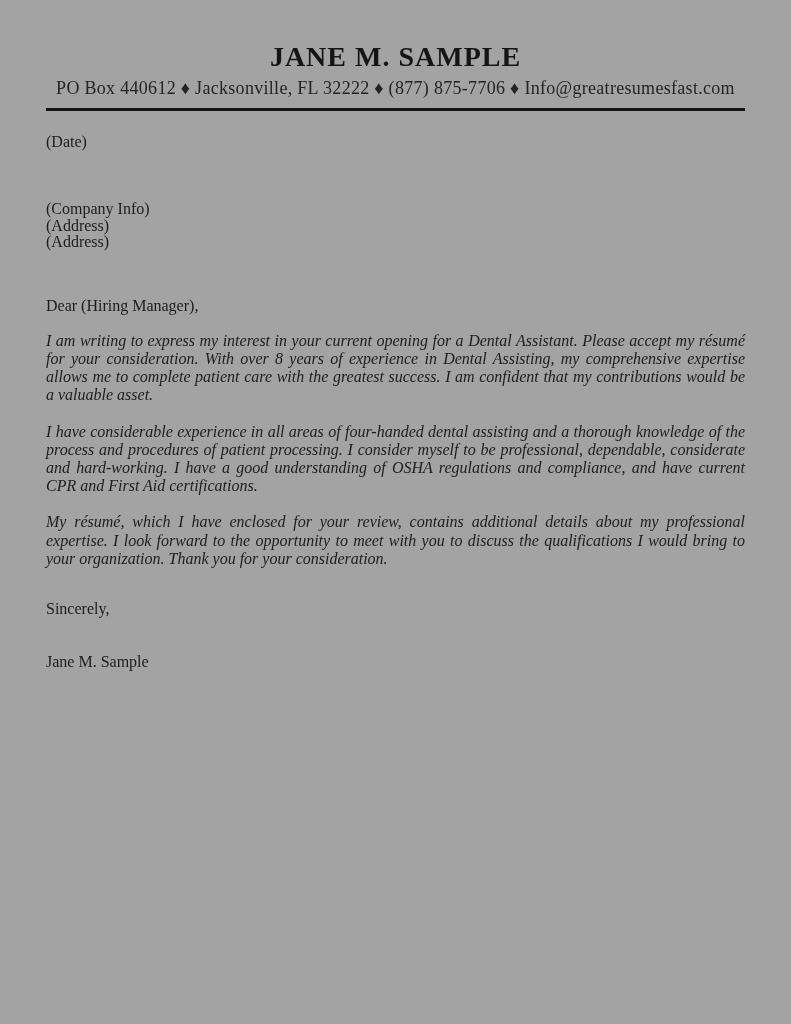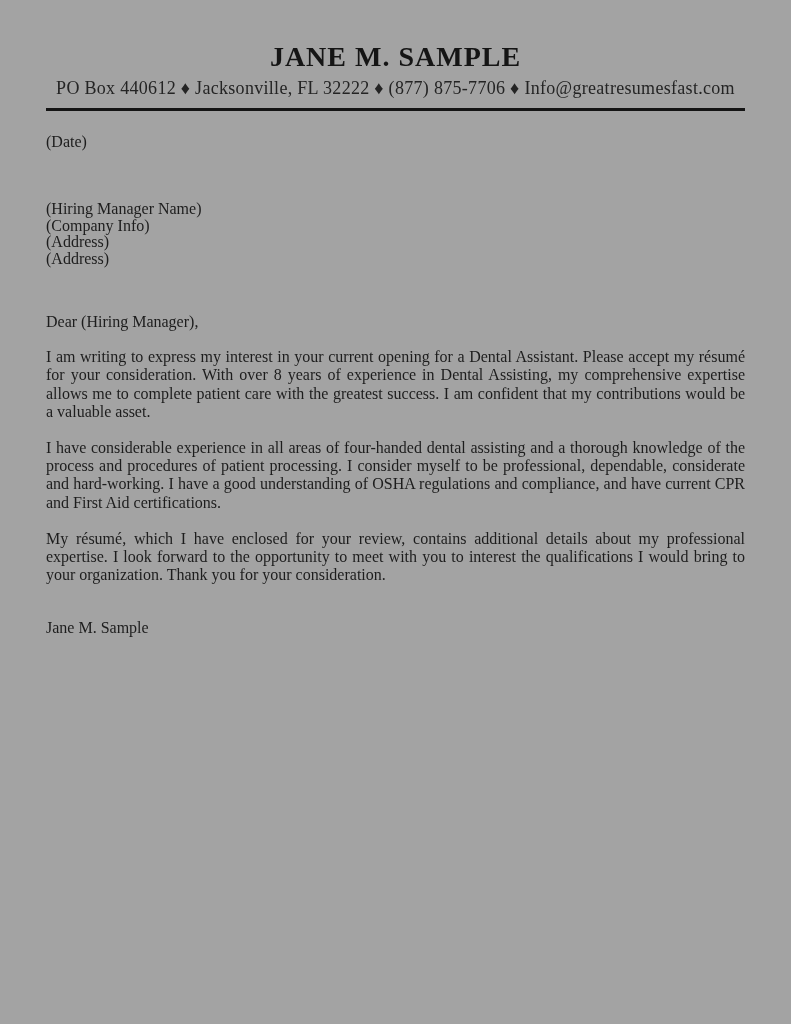--- a/index.html
+++ b/index.html
@@ -54,20 +54,21 @@
   .date-line { margin-bottom: 50px; }
 
   .recipient-block { margin-bottom: 46px; }
   .recipient-line { line-height: 16.5px; }
 
   .salutation { margin-bottom: 17px; margin-top: 32px; }
 
   .body-paragraph {
     text-align: justify;
     margin-bottom: 18px;
+    font-style: italic;
   }
 
   .closing { margin-top: 32px; }
 
   .signature-block { margin-top: 35px; }
   .signature-line { line-height: 18.2px; }
 </style>
 </head>
 <body>
 
@@ -77,33 +78,33 @@
     <div class="letterhead-name">JANE M. SAMPLE</div>
     <div class="letterhead-contact">PO Box 440612 ♦ Jacksonville, FL 32222 ♦ (877) 875-7706 ♦ Info@greatresumesfast.com</div>
     <div class="letterhead-rule"></div>
   </div>
 
   <div class="letter">
 
     <div class="date-line">(Date)</div>
 
     <div class="recipient-block">
-      <div class="recipient-line">(Hiring Manager Name)</div>
       <div class="recipient-line">(Company Info)</div>
       <div class="recipient-line">(Address)</div>
       <div class="recipient-line">(Address)</div>
     </div>
 
     <div class="salutation">Dear (Hiring Manager),</div>
 
     <p class="body-paragraph">I am writing to express my interest in your current opening for a Dental Assistant.  Please accept my résumé for your consideration.  With over 8 years of experience in Dental Assisting, my comprehensive expertise allows me to complete patient care with the greatest success. I am confident that my contributions would be a valuable asset.</p>
 
     <p class="body-paragraph">I have considerable experience in all areas of four-handed dental assisting and a thorough knowledge of the process and procedures of patient processing. I consider myself to be professional, dependable, considerate and hard-working. I have a good understanding of OSHA regulations and compliance, and have current CPR and First Aid certifications.</p>
 
-    <p class="body-paragraph">My résumé, which I have enclosed for your review, contains additional details about my professional expertise. I look forward to the opportunity to meet with you to interest the qualifications I would bring to your organization.  Thank you for your consideration.</p>
+    <p class="body-paragraph">My résumé, which I have enclosed for your review, contains additional details about my professional expertise. I look forward to the opportunity to meet with you to discuss the qualifications I would bring to your organization.  Thank you for your consideration.</p>
 
+    <div class="closing">Sincerely,</div>
 
     <div class="signature-block">
       <div class="signature-line">Jane M. Sample</div>
     </div>
 
   </div>
 </div>
 
 </body></html>

